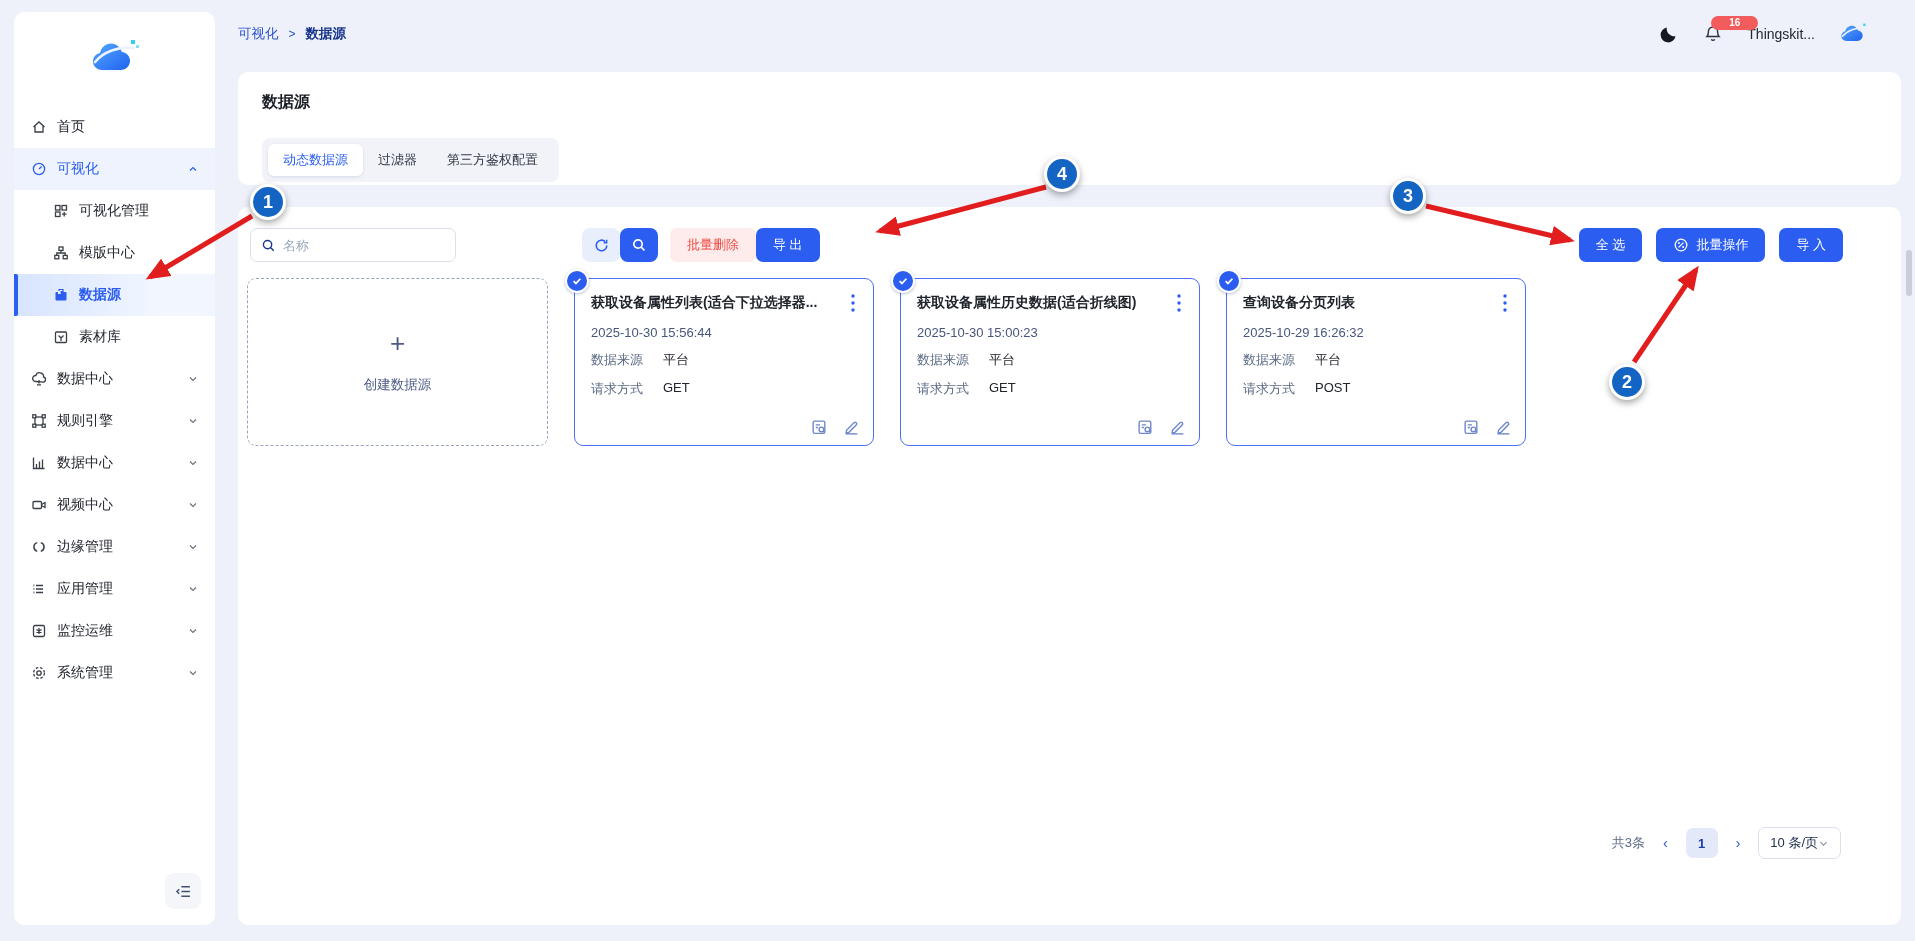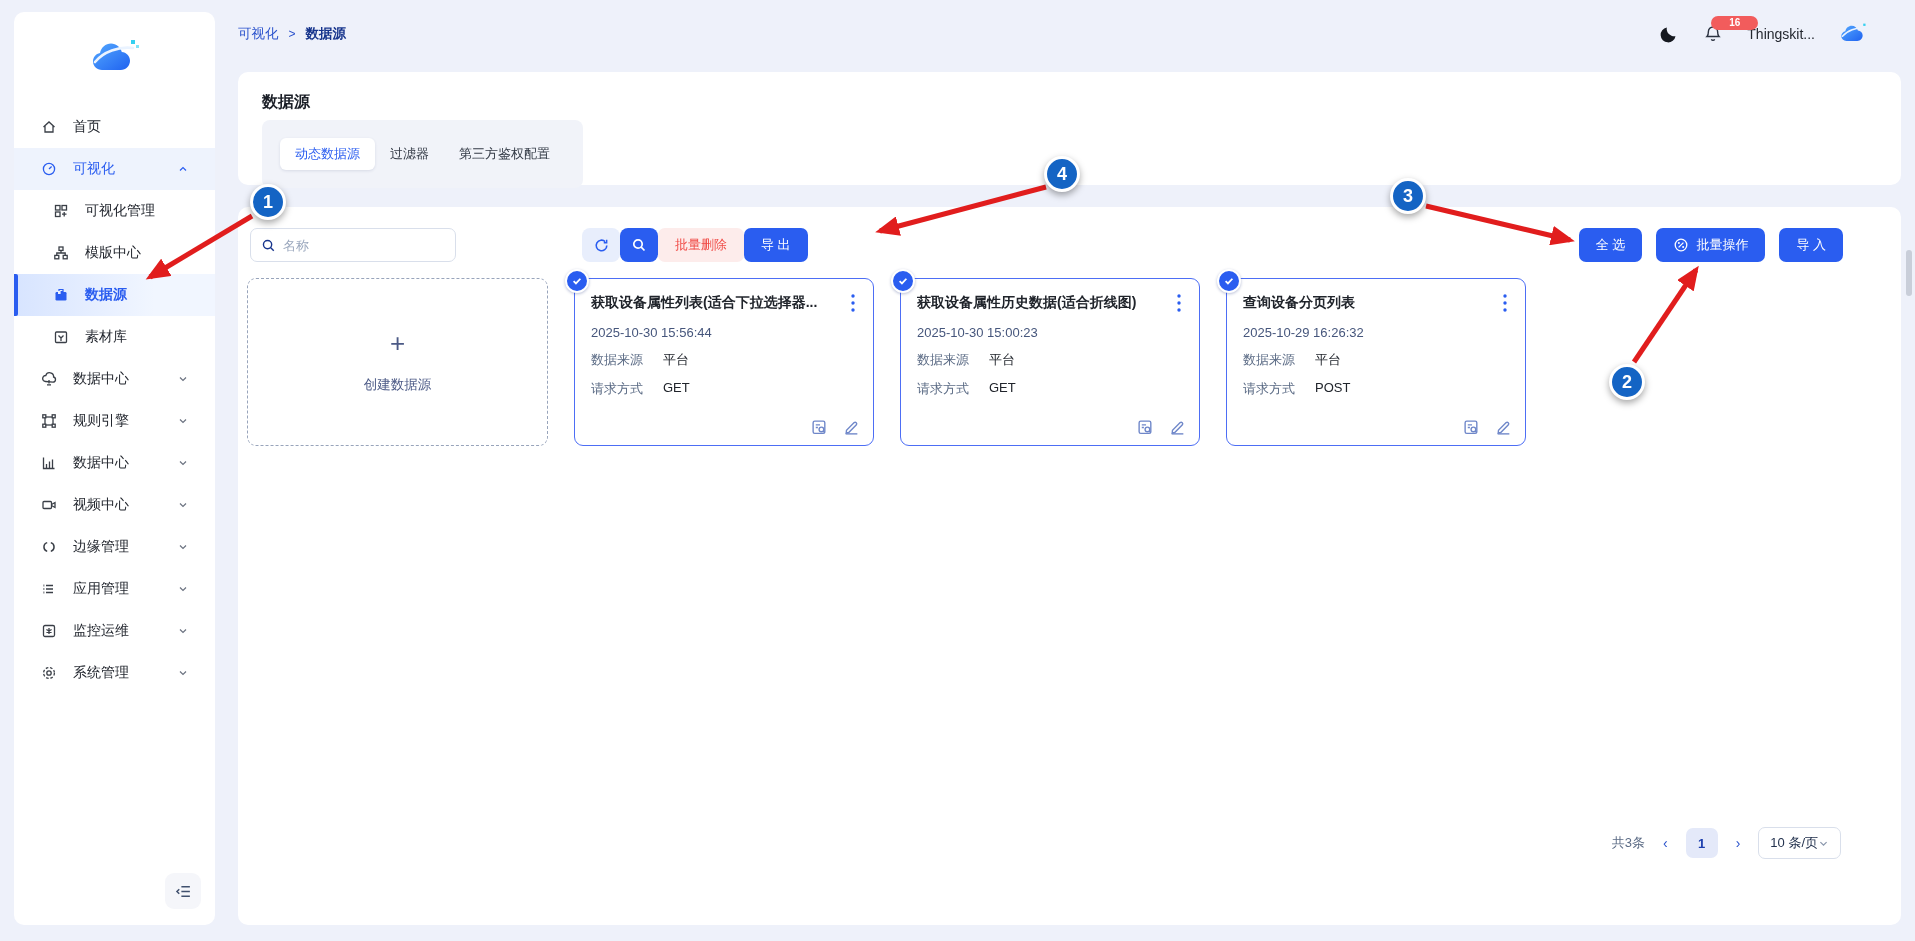--- a/index.html
+++ b/index.html
@@ -3,21 +3,21 @@
 <meta charset="utf-8">
 <style>
   * { box-sizing: border-box; margin: 0; padding: 0; }
   html,body { width:1915px; height:941px; overflow:hidden; }
   body { background:#eef1fa; font-family:"Liberation Sans","DejaVu Sans",sans-serif; color:#20242b; }
 
   
   .sidebar { position:absolute; left:14px; top:12px; width:201px; height:913px; background:#fff; border-radius:10px; }
   .logo-wrap { height:92px; display:flex; align-items:center; justify-content:center; }
   .menu { padding-top:2px; }
-  .menu-item { height:42px; display:flex; align-items:center; gap:16px; padding:0 26px; font-size:14px; color:#23272f; cursor:pointer; position:relative; }
+  .menu-item { height:42px; display:flex; align-items:center; gap:10px; padding:0 16px; font-size:14px; color:#23272f; cursor:pointer; position:relative; }
   .menu-item .mi-icon { width:17px; height:17px; flex:0 0 17px; display:flex; align-items:center; justify-content:center; color:#3a3f47; }
   .menu-item .chev { margin-left:auto; color:#6b7280; display:flex; }
   .menu-item.sub { padding-left:38px; }
   .menu-item.parent-open { background:#eef3fd; color:#2a5df0; }
   .menu-item.parent-open .mi-icon, .menu-item.parent-open .chev { color:#2a5df0; }
   .menu-item.selected { background:linear-gradient(90deg,#d7e4ff 0%,#f1f6ff 70%); color:#2a5df0; font-weight:bold; }
   .menu-item.selected .mi-icon { color:#2a5df0; }
   .menu-item.selected::before { content:""; position:absolute; left:0; top:0; width:4px; height:100%; background:#2a5df0; border-radius:0 2px 2px 0; }
   .collapse-btn { position:absolute; right:14px; bottom:16px; width:36px; height:36px; background:#f5f6fa; border-radius:9px; display:flex; align-items:center; justify-content:center; color:#40506e; cursor:pointer; }
 
@@ -30,37 +30,37 @@
   .topbar-right { margin-left:auto; display:flex; align-items:center; gap:24px; padding-right:32px; }
   .moon-btn { cursor:pointer; display:flex; color:#15181f; }
   .bell-wrap { position:relative; cursor:pointer; display:flex; color:#2b3240; }
   .bell-badge { position:absolute; top:-8px; left:8px; background:#f25c5c; color:#fff; font-size:10px; line-height:14px; padding:0 18px; border-radius:8px; font-weight:bold; }
   .username { font-size:14px; color:#23272f; cursor:pointer; }
   .avatar { width:30px; height:30px; cursor:pointer; display:flex; align-items:center; justify-content:center; }
 
   
   .title-panel { position:absolute; left:238px; top:72px; width:1663px; height:113px; background:#fff; border-radius:10px; padding:20px 24px 0; }
   .page-title { font-size:16px; font-weight:bold; color:#1b1f27; }
-  .tabs { display:inline-flex; background:#f1f3f9; border-radius:8px; padding:18px; margin-top:7px; }
+  .tabs { display:inline-flex; background:#f1f3f9; border-radius:8px; padding:6px; margin-top:25px; }
   .tab { padding:7px 15px; font-size:13px; color:#333a46; border-radius:6px; cursor:pointer; white-space:nowrap; }
   .tab.active { background:#fff; color:#2a5df0; box-shadow:0 1px 3px rgba(30,50,100,.12); }
 
   
   .content-panel { position:absolute; left:238px; top:207px; width:1663px; height:718px; background:#fff; border-radius:10px; }
   .toolbar { position:absolute; left:12px; top:21px; right:58px; display:flex; align-items:center; }
   .search-box { width:206px; height:34px; border:1px solid #d9dfeb; border-radius:7px; display:flex; align-items:center; gap:7px; padding:0 10px; background:#fff; }
   .search-box svg { color:#16348c; }
   .search-box input { border:none; outline:none; flex:1; font-size:13px; color:#333; min-width:0; font-family:inherit; background:transparent; }
   .search-box input::placeholder { color:#9aa7bd; }
   .tb-gap { width:126px; }
   .icon-btn { width:38px; height:34px; border:none; border-radius:8px; display:flex; align-items:center; justify-content:center; cursor:pointer; }
   .icon-btn.light { background:#e8eefc; color:#2a5df0; }
   .icon-btn.solid { background:#2a5df0; color:#fff; }
   .btn { height:34px; border:none; border-radius:7px; font-size:13px; padding:0 17px; cursor:pointer; font-family:inherit; display:flex; align-items:center; gap:7px; white-space:nowrap; }
-  .btn-danger-light { background:#fdeceb; color:#f04a45; }
+  .btn-danger-light { background:#fdeceb; color:#f04a45;margin-left:12px; }
   .btn-primary { background:#2a5df0; color:#fff; }
   .toolbar-right { margin-left:auto; display:flex; gap:14px; }
 
   .cards { position:absolute; left:9px; top:71px; display:flex; gap:26px; }
   .create-card { width:301px; height:168px; border:1.6px dashed #98a4bb; border-radius:9px; display:flex; flex-direction:column; align-items:center; justify-content:center; gap:20px; color:#4c5a86; cursor:pointer; background:#fff; }
   .create-card .plus { font-size:26px; line-height:1; color:#4c5a86; }
   .create-card .create-label { font-size:13.5px; }
   .card { position:relative; width:300px; height:168px; border:1.6px solid #4d6ef5; border-radius:9px; background:#fff; padding:15px 16px; }
   .check-badge { position:absolute; left:-10px; top:-10px; width:24px; height:24px; background:#2a5df0; border:2.5px solid #fff; border-radius:50%; display:flex; align-items:center; justify-content:center; color:#fff; box-shadow:0 1px 3px rgba(20,40,120,.3); }
   .card-title { font-size:14px; font-weight:bold; color:#20242b; width:240px; white-space:nowrap; overflow:hidden; text-overflow:ellipsis; }

